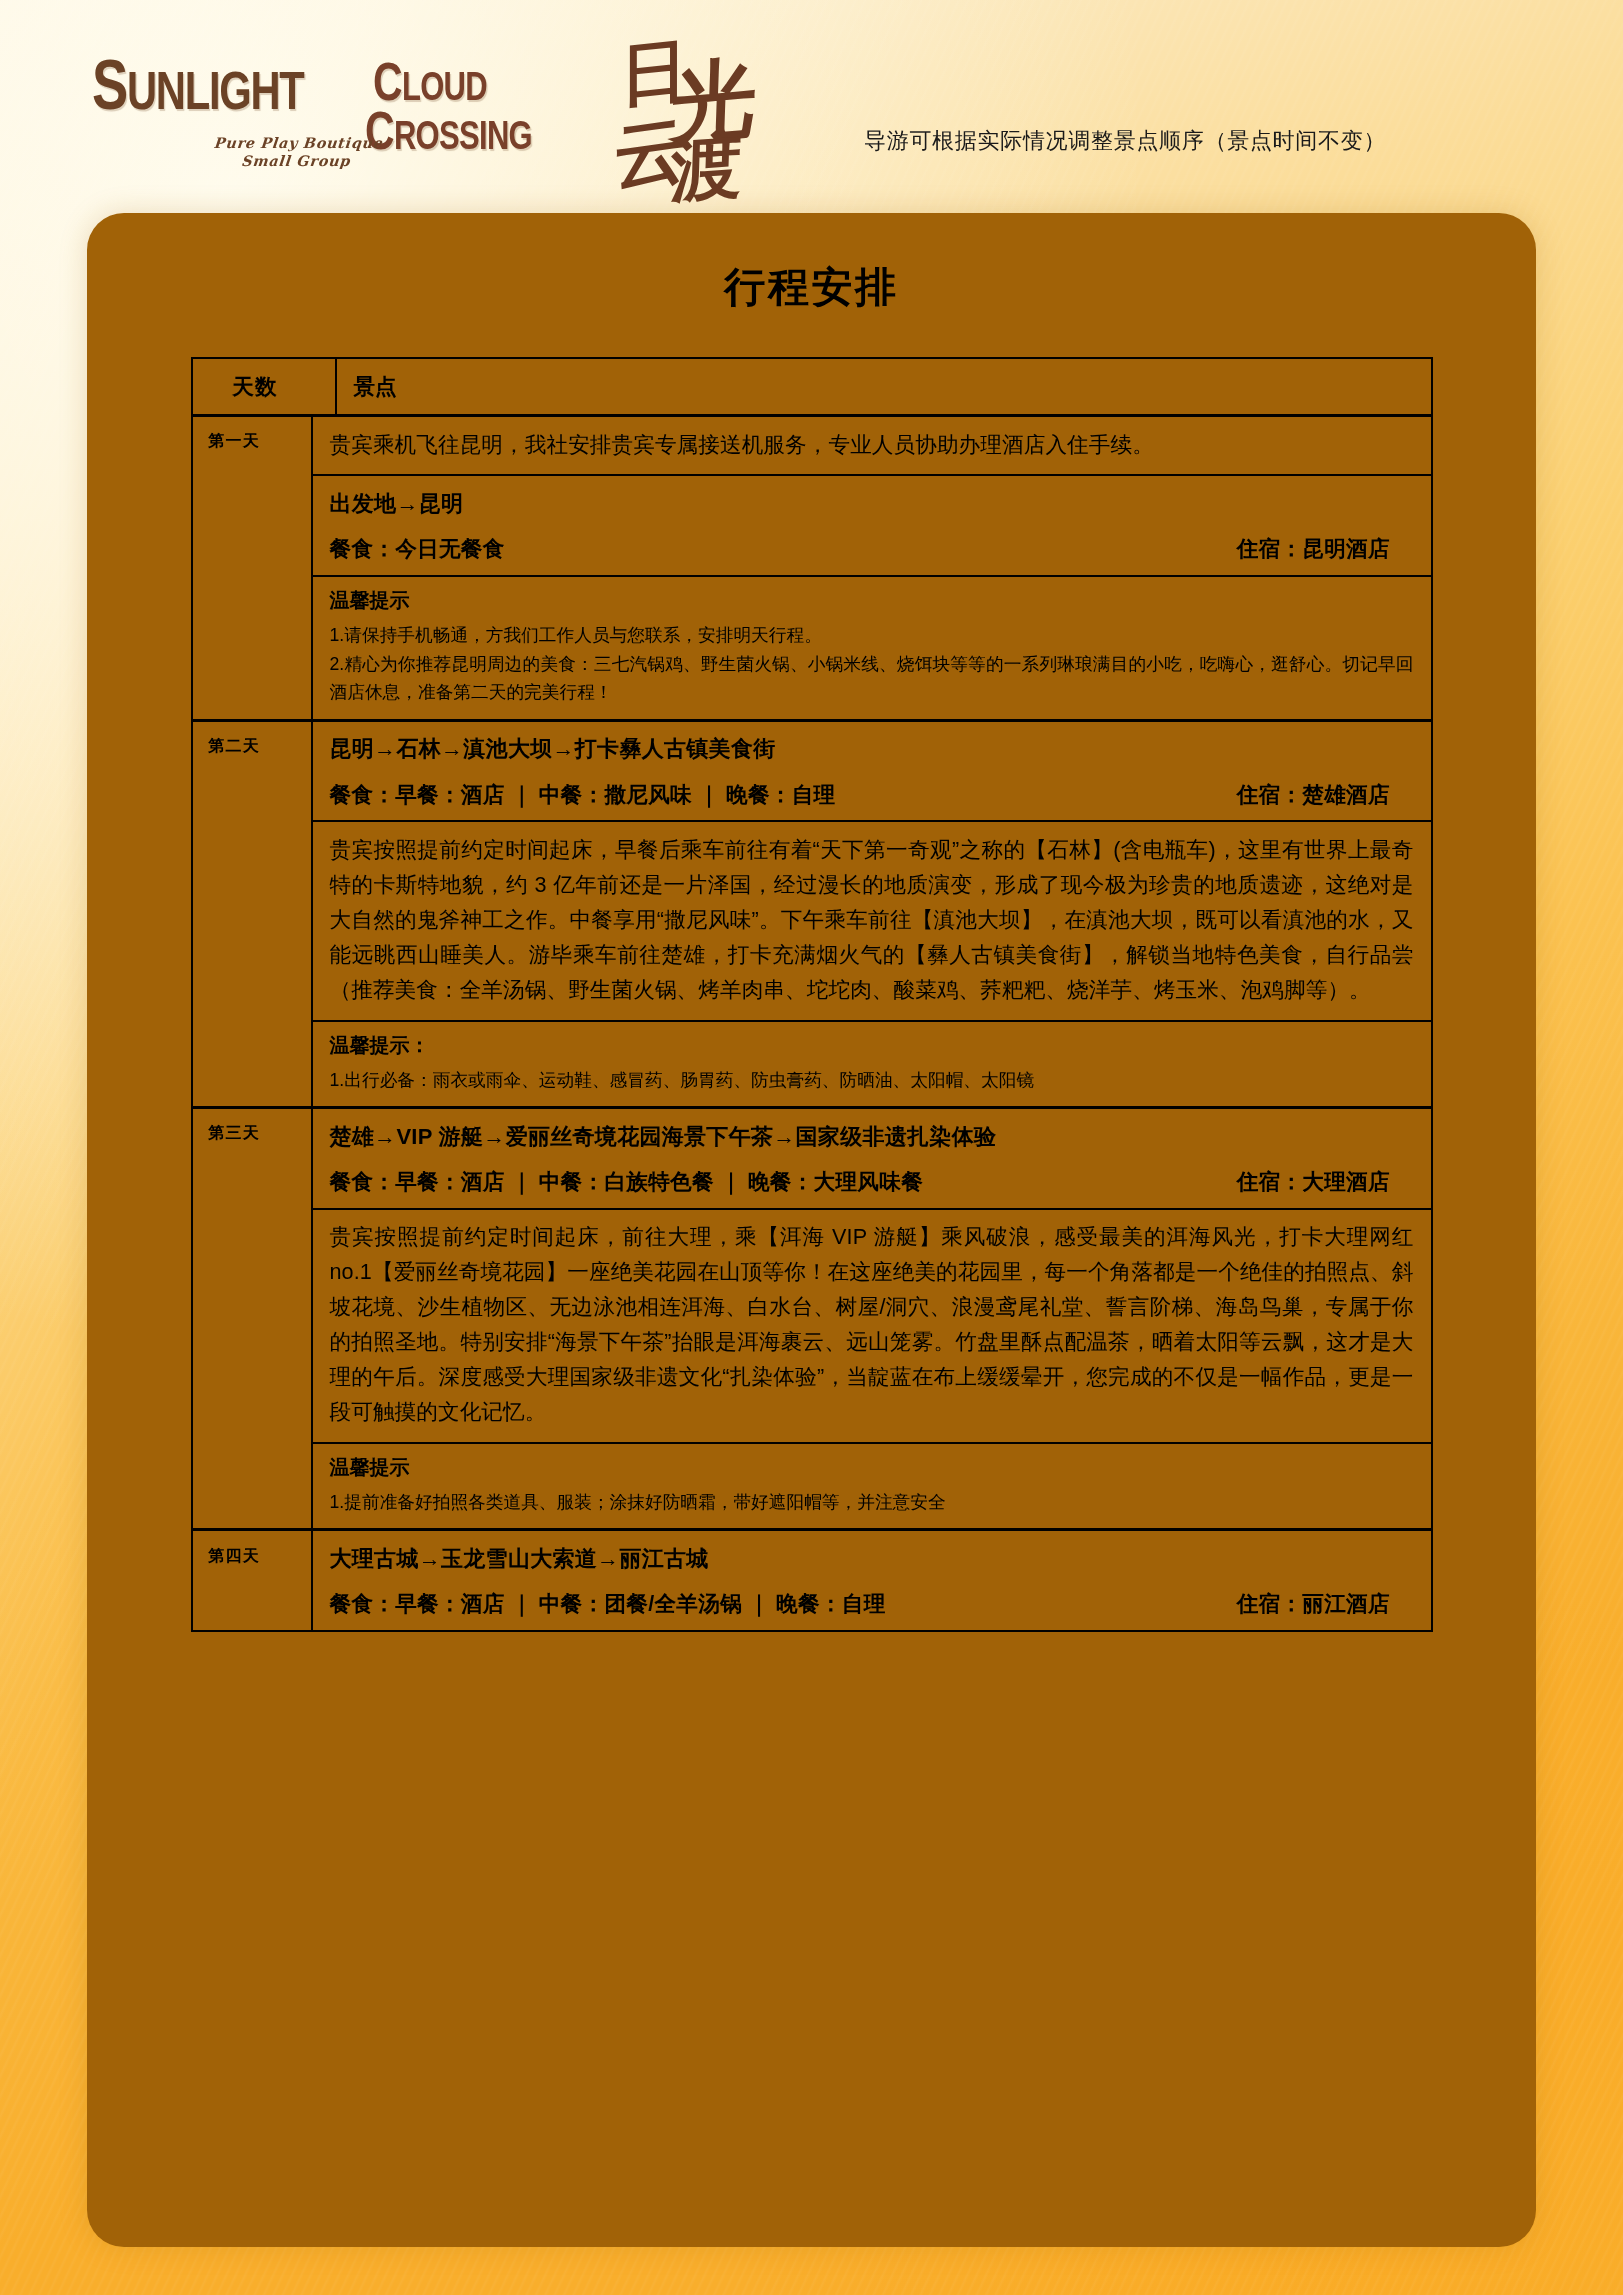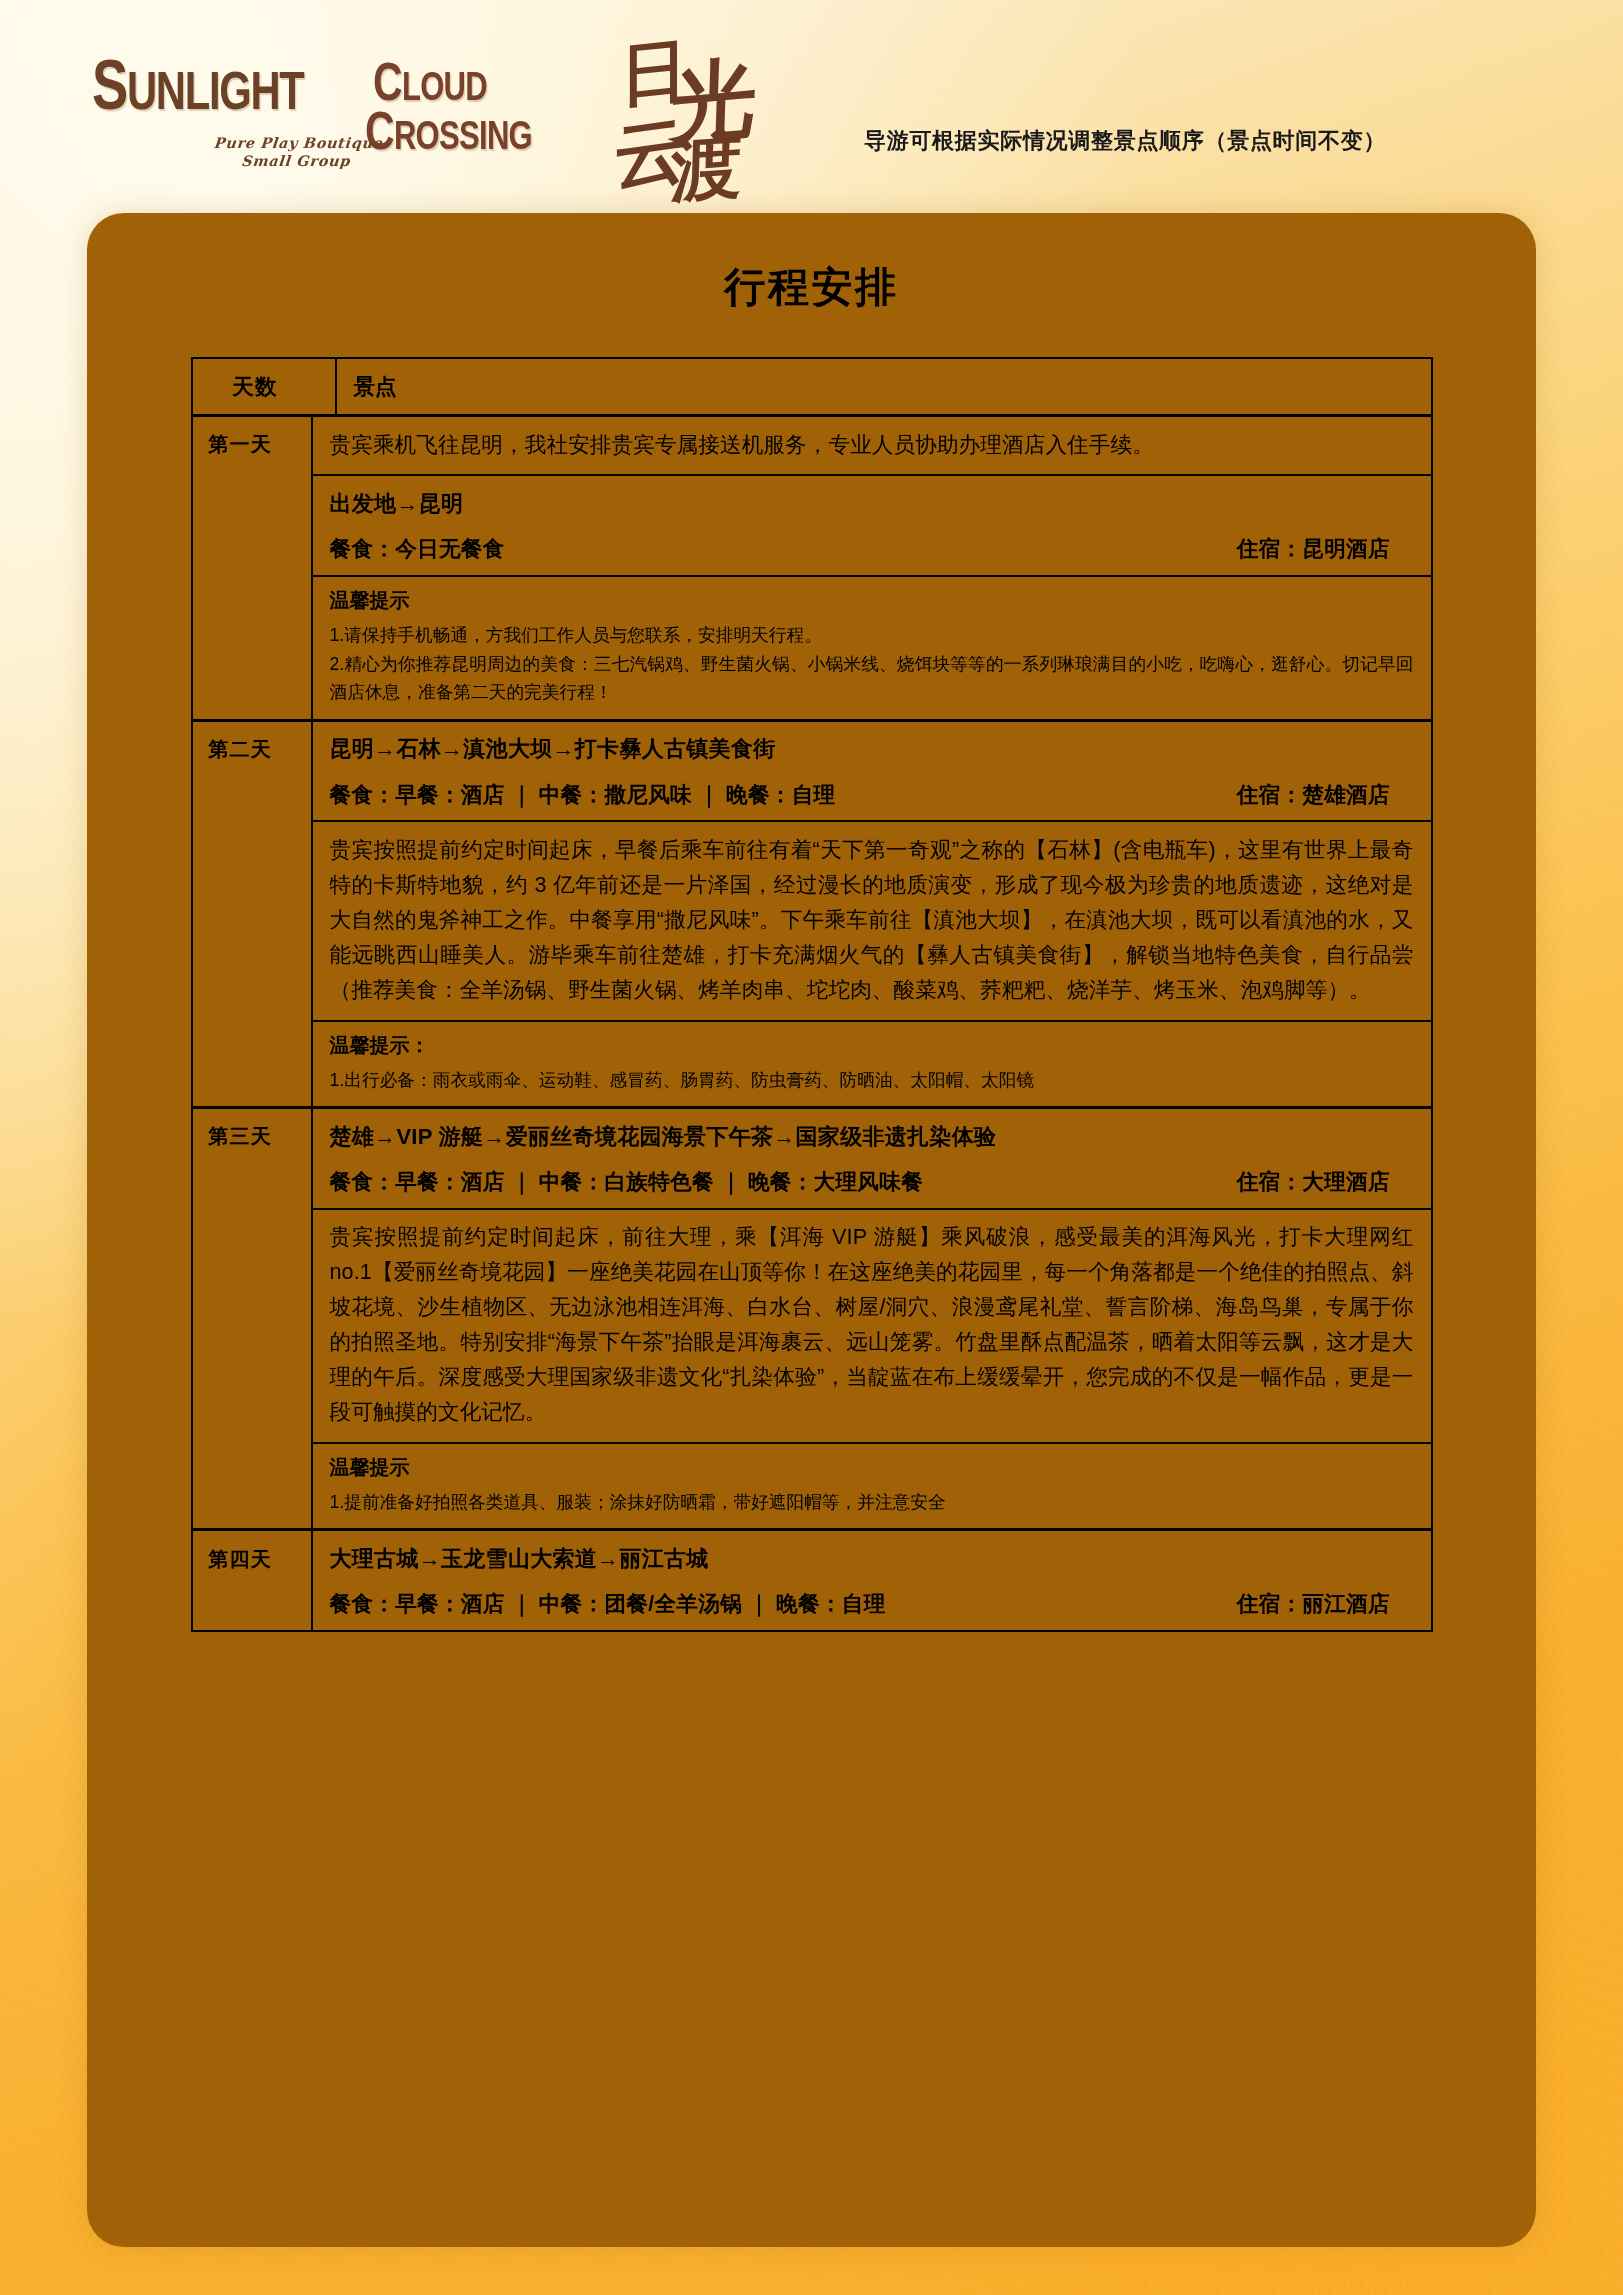--- a/index.html
+++ b/index.html
@@ -158,21 +158,21 @@
   .logo-cn .c1 { position:absolute; left: 77px; top: 3.9px;  font-size: 68px; transform: rotate(-6deg) skewX(-6deg); }
   .logo-cn .c2 { position:absolute; left: 128px; top: 22px; font-size: 86px; transform: rotate(-5deg) skewX(-7deg); }
   .logo-cn .c3 { position:absolute; left: 71px; top: 81px;font-size: 73px; transform: rotate(-8deg) skewX(-8deg); }
   .logo-cn .c4 { position:absolute; left: 128px; top: 97px;font-size: 71px; transform: rotate(-4deg) skewX(-6deg); }
 
   .header-note {
     position: absolute;
     left: 864px;
     top: 126px;
     font-size: 22px;
-    font-weight: bold;
+    font-weight: normal;
     color: #1a1a1a;
     letter-spacing: 0.7px;
     white-space: nowrap;
   }
 
   
   .sheet {
     position: absolute;
     left: 87px;
     top: 213px;
@@ -203,21 +203,21 @@
     display: flex;
     border-top: 3.3px solid #000;
   }
   .trow:first-child { border-top: none; padding-left: 24px; }
 
   .col-day {
     width: 120px;
     flex: 0 0 120px;
     border-right: 2px solid #000;
     padding: 14.4px 0 0 15.7px;
-    font-size: 20px;
+    font-size: 16px;
     font-weight: bold;
     color: #000;
     letter-spacing: 1.3px;
   }
   .col-body {
     flex: 1 1 auto;
     min-width: 0;
   }
 
   .cell {

